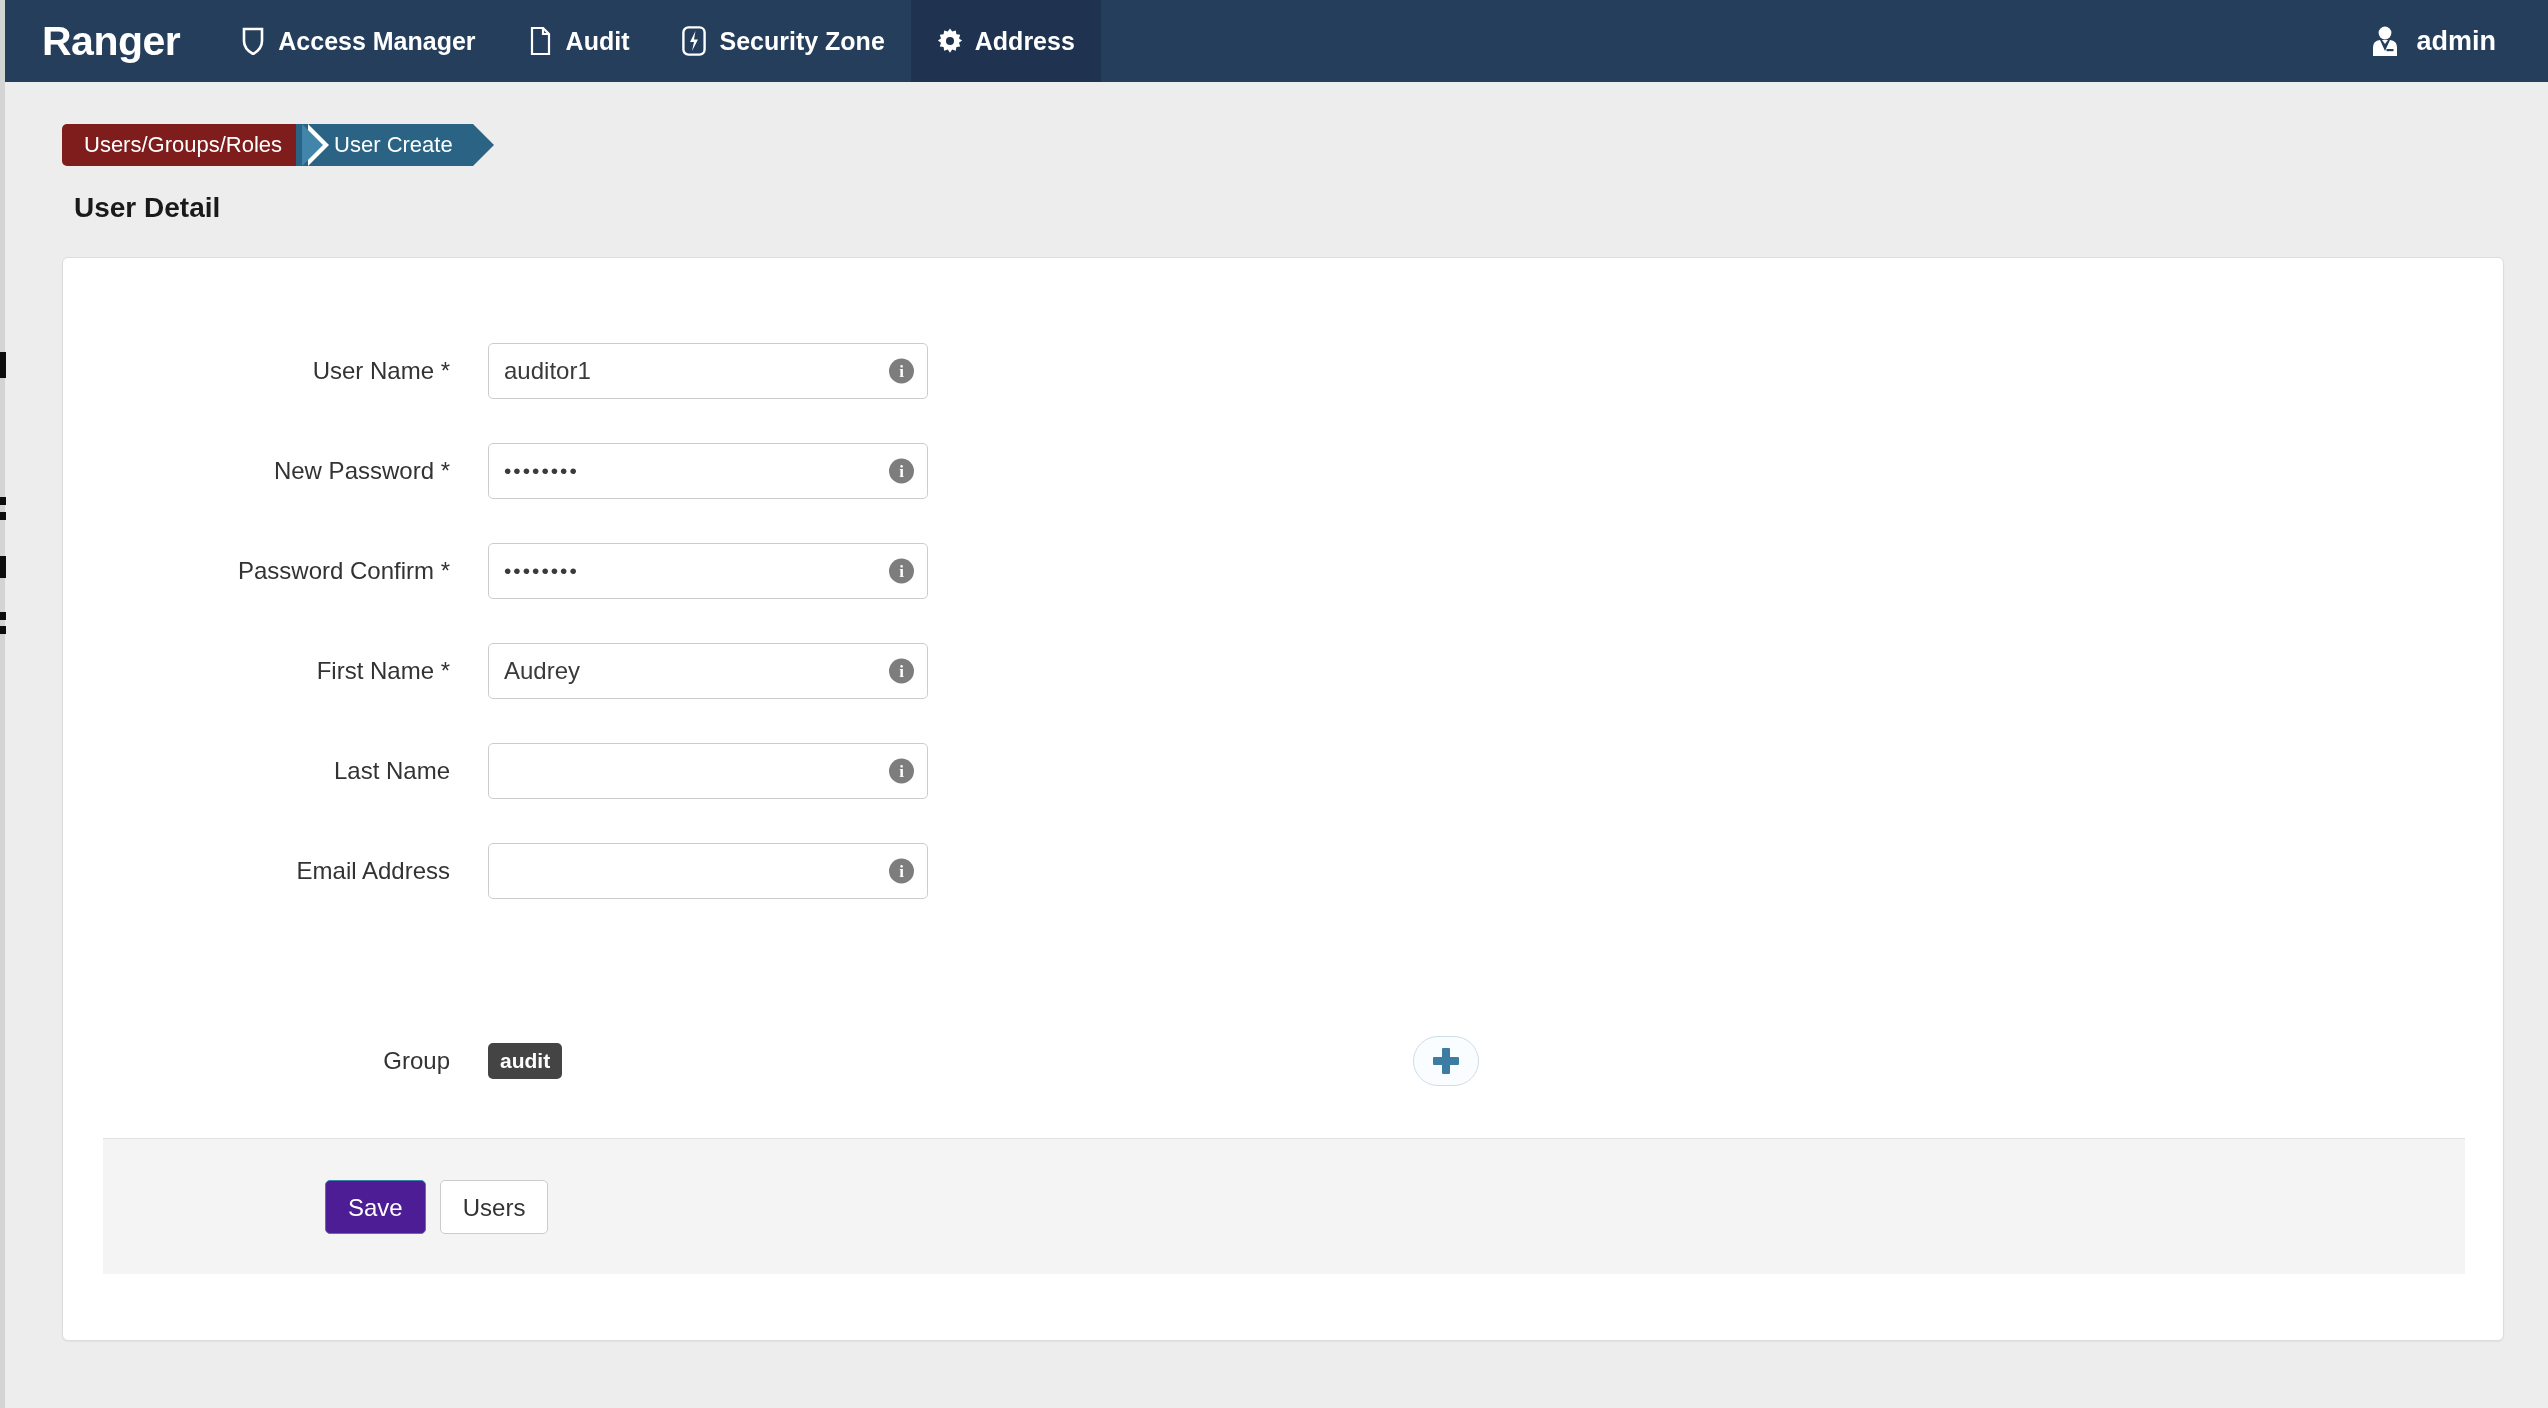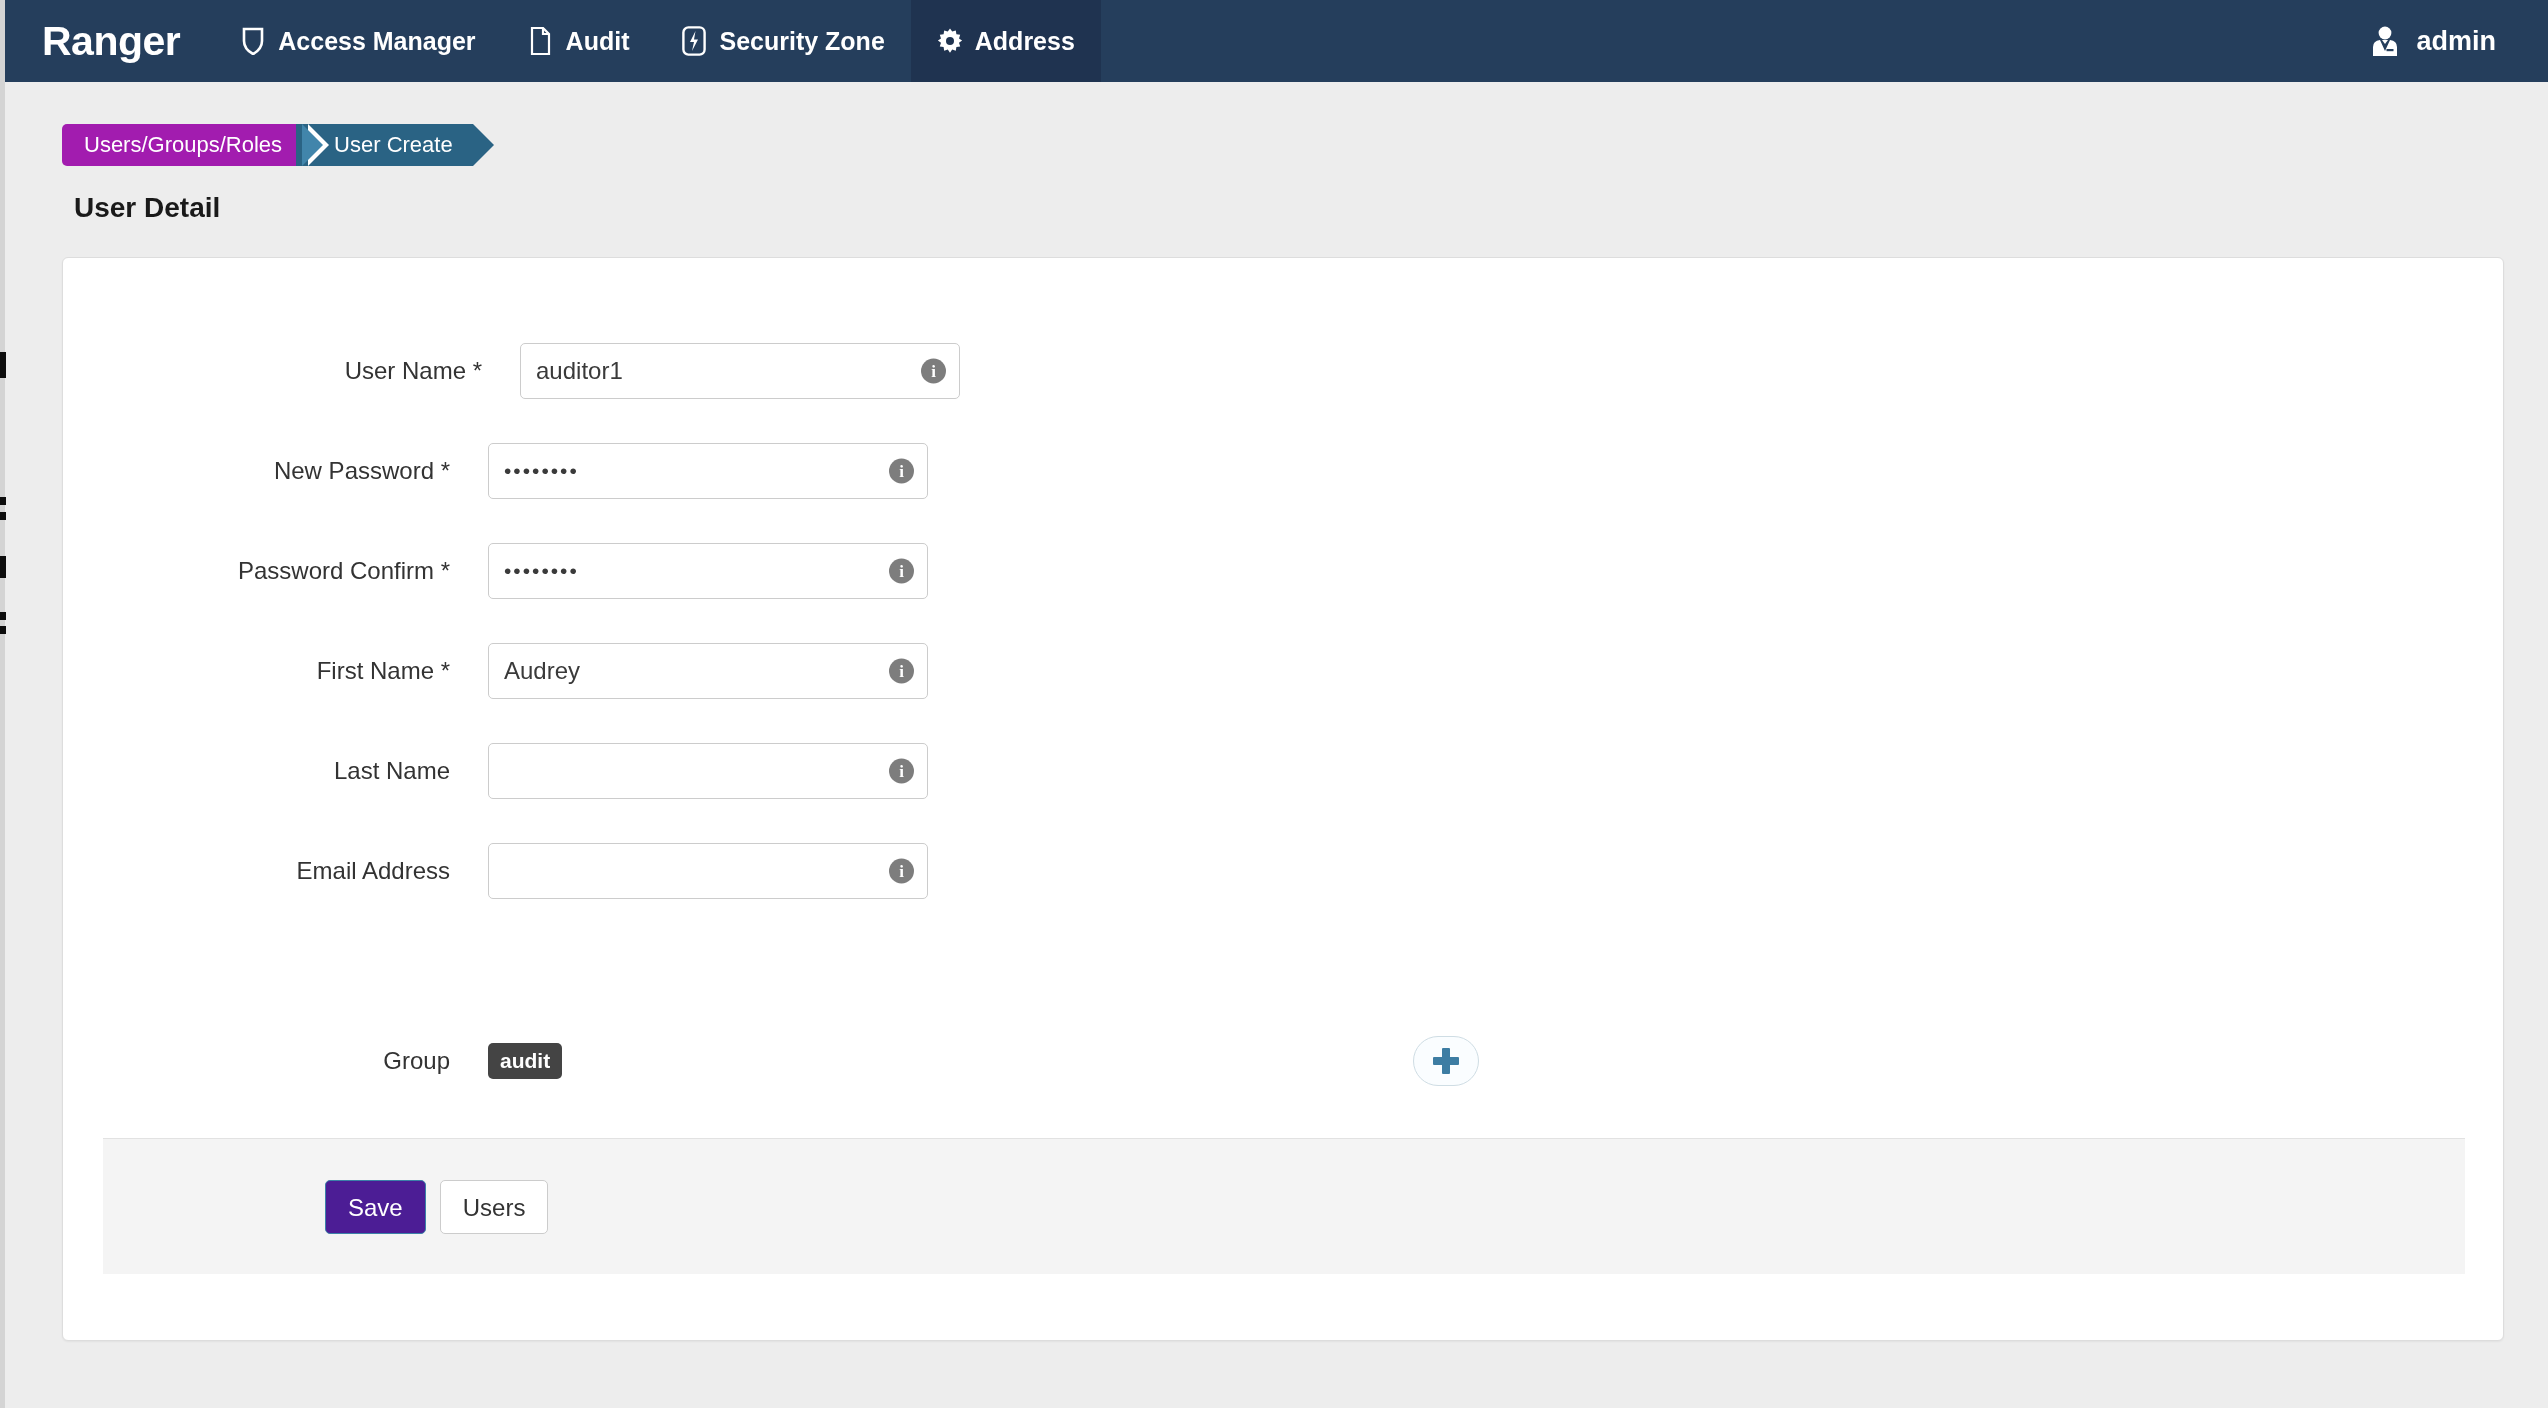--- a/index.html
+++ b/index.html
@@ -82,21 +82,21 @@
   }
   .crumb {
     display: flex; align-items: center;
     color: #ffffff;
     font-size: 22px;
     white-space: nowrap;
     position: relative;
     cursor: pointer;
   }
   .crumb-1 {
-    background: #a21caf;
+    background: #7f1d1d;
     padding: 0 20px 0 22px;
     border-radius: 5px 0 0 5px;
   }
   .crumb-1::after {
     content: "";
     position: absolute; right: -21px; top: 0;
     width: 0; height: 0;
     border-top: 21px solid transparent;
     border-bottom: 21px solid transparent;
     border-left: 21px solid #4185ab;
@@ -395,21 +395,21 @@
   </div>
   <div class="crumb crumb-2">
     <span>User Create</span>
   </div>
 </div>
 
 <div class="page-title">User Detail</div>
 
 <div class="card">
 
-  <div class="form-row" style="top:85px;margin-left:32px;">
+  <div class="form-row" style="top:85px;">
     <div class="form-label">User Name *</div>
     <div class="input-wrap">
       <input class="text-input" type="text" value="auditor1" style="">
       <span class="info-icon">i</span>
     </div>
   </div>
 
   <div class="form-row" style="top:185px;">
     <div class="form-label">New Password *</div>
     <div class="input-wrap">

